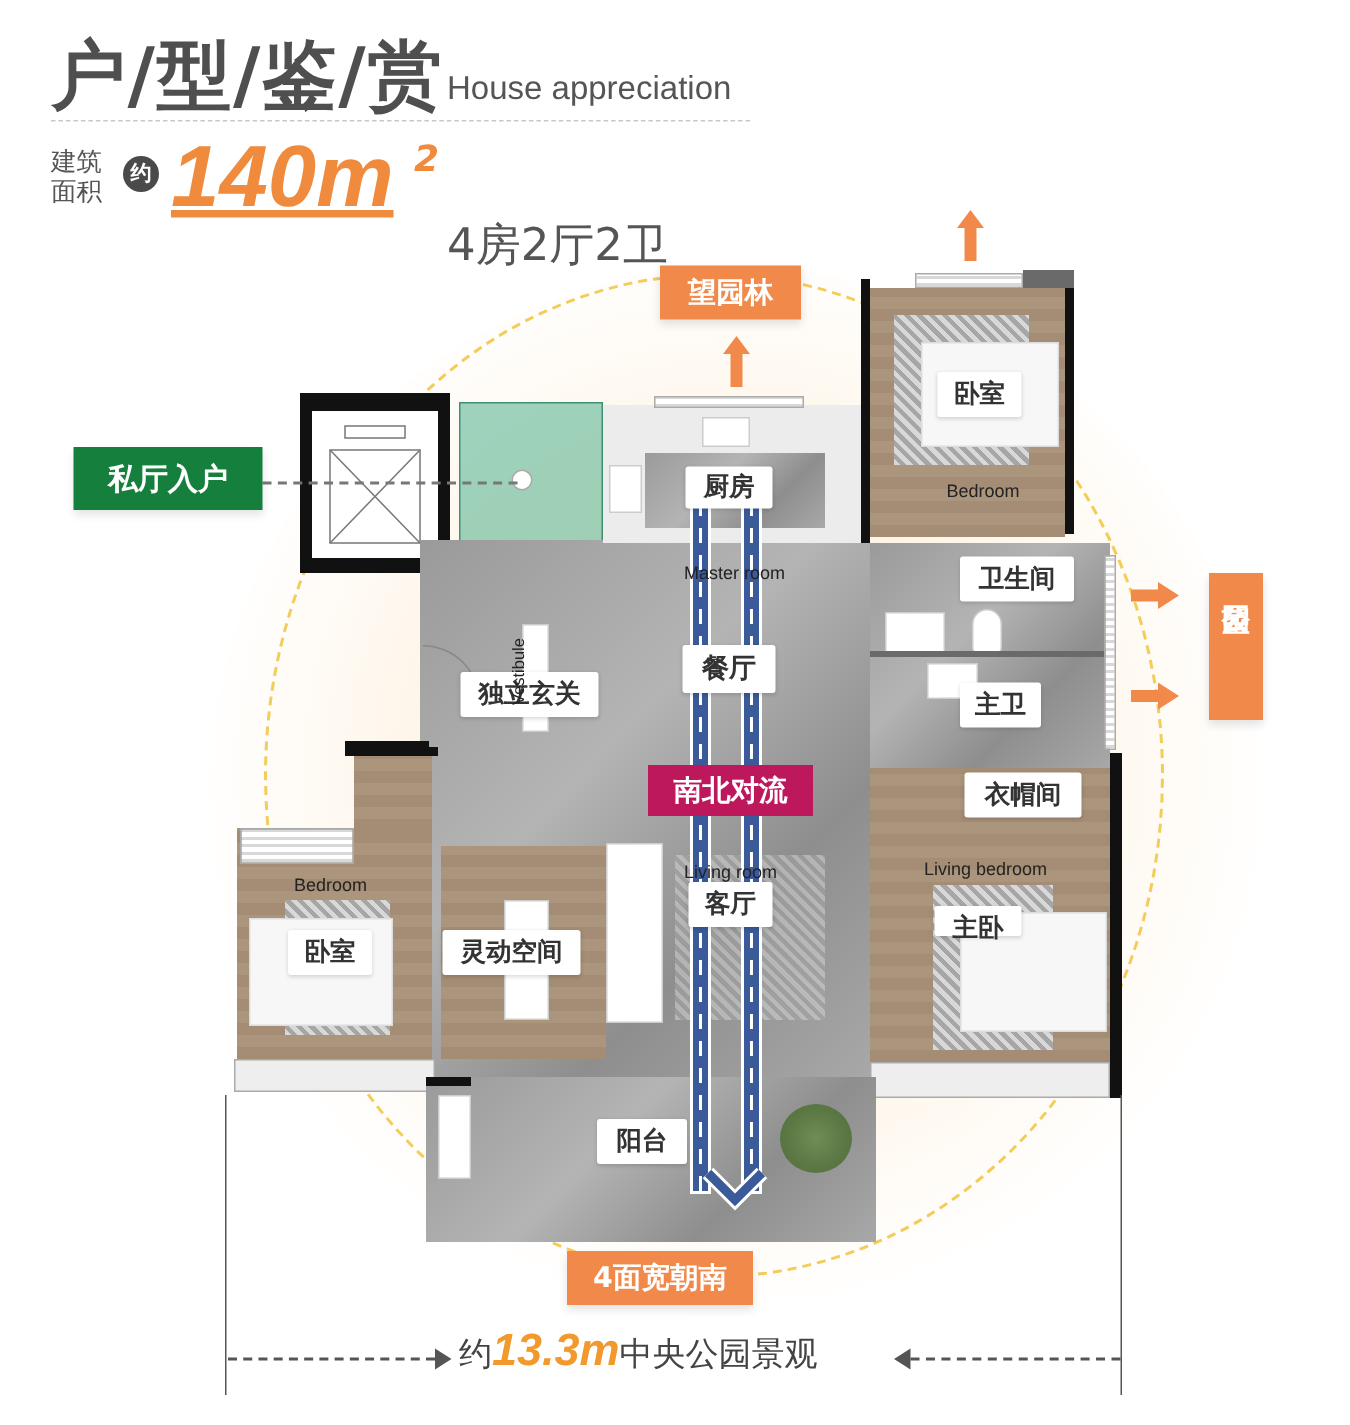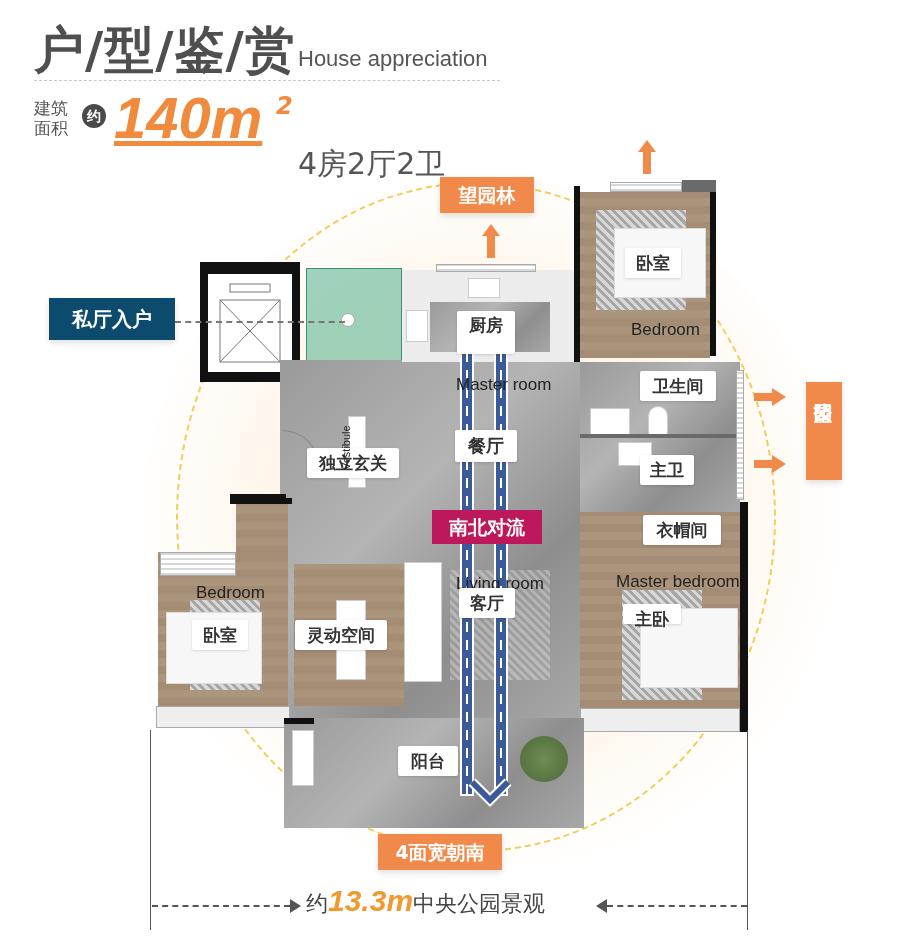--- a/index.html
+++ b/index.html
@@ -18,21 +18,21 @@
   .area-sup { left: 276px; top: 92px; font-size: 24px; font-weight: bold; font-style: italic; color: #f08a3c; }
   .layout-text { left: 298px; top: 108px; font-size: 30px; color: #555; line-height: 40px; margin-top: 36px; }
 
   
   .glow { left: 140px; top: 178px; width: 700px; height: 700px; border-radius: 50%;
           background: radial-gradient(circle at 50% 48%, rgba(252,222,180,0.55) 0%, rgba(253,236,212,0.45) 45%, rgba(255,248,238,0.25) 65%, rgba(255,255,255,0) 72%); }
   .dash-circle { left: 176px; top: 182px; width: 600px; height: 670px; border-radius: 50%; border: 2px dashed #f3cc5a; }
 
   
   .tag-orange { background: #f0894a; color: #fff; font-weight: bold; text-align: center; box-shadow: 0 3px 6px rgba(0,0,0,0.12); }
-  .tag-green { background: #0c4a6e; color: #fff; font-weight: bold; text-align: center; box-shadow: 0 3px 6px rgba(0,0,0,0.12); }
+  .tag-green { background: #15803d; color: #fff; font-weight: bold; text-align: center; box-shadow: 0 3px 6px rgba(0,0,0,0.12); }
   .tag-white { background: #ffffff; color: #333; font-weight: bold; text-align: center; border-radius: 2px; box-shadow: 0 1px 3px rgba(0,0,0,0.15); }
   .tag-blue { background: #be185d; color: #fff; font-weight: bold; text-align: center; }
 
   
   .wall { background: #111; }
   .floor-gray { background: linear-gradient(135deg, #9a9a9a, #b4b4b4 40%, #8e8e8e 70%, #a8a8a8); }
   .floor-wood { background: repeating-linear-gradient(0deg, #a48d74 0 8px, #ab957c 8px 16px); }
   .floor-light { background: #ececec; }
   .green-zone { background: rgba(79,176,140,0.55); border: 1px solid #3f8f72; }
   .window { background: repeating-linear-gradient(0deg, #d8d8d8 0 2px, #ffffff 2px 5px); border: 1px solid #aaa; }
@@ -50,21 +50,21 @@
   .arrow-up { width: 0; height: 0; border-left: 9px solid transparent; border-right: 9px solid transparent; border-bottom: 12px solid #f0894a; }
   .arrow-stem-v { width: 8px; background: #f0894a; }
   .arrow-right { width: 0; height: 0; border-top: 9px solid transparent; border-bottom: 9px solid transparent; border-left: 14px solid #f0894a; }
   .arrow-stem-h { height: 8px; background: #f0894a; }
 
   .dim-line { border-top: 2px dashed #555; height: 0; }
   .dim-tick { width: 1px; background: #555; }
   .dim-arrow-r { width: 0; height: 0; border-top: 7px solid transparent; border-bottom: 7px solid transparent; border-left: 11px solid #555; }
   .dim-arrow-l { width: 0; height: 0; border-top: 7px solid transparent; border-bottom: 7px solid transparent; border-right: 11px solid #555; }
 
-  .en-label { font-size: 17px; color: #222; font-family: "Liberation Sans", sans-serif; }
+  .en-label { font-size: 12px; color: #222; font-family: "Liberation Sans", sans-serif; }
 </style>
 </head>
 <body>
 
 <div class="abs title-cn">户/型/鉴/赏</div>
 <div class="abs title-en">House appreciation</div>
 <div class="abs header-rule"></div>
 
 <div class="abs area-label">
   <div>建筑</div>
@@ -148,34 +148,34 @@
   <div class="abs lane" style="left:310px;top:156px;height:460px;"></div>
   <div class="abs lane" style="left:344px;top:156px;height:460px;"></div>
   <svg class="abs" style="left:318px;top:598px;" width="44" height="30" viewBox="0 0 44 30">
     <polyline points="4,4 22,22 40,4" fill="none" stroke="#fff" stroke-width="10"></polyline>
     <polyline points="4,4 22,22 40,4" fill="none" stroke="#3b5a9a" stroke-width="6"></polyline>
   </svg>
 </div>
 
 <div class="abs" style="left:175px;top:321px;width:170px;border-top:2px dashed #777;"></div>
 
-<div class="abs tag-white" style="left:457px;top:311px;width:58px;height:43px;font-size:17px;line-height:28px;">厨房</div>
+<div class="abs tag-white" style="left:457px;top:311px;width:58px;height:28px;font-size:17px;line-height:28px;">厨房</div>
 <div class="abs en-label" style="left:456px;top:375px;">Master room</div>
 <div class="abs tag-white" style="left:455px;top:430px;width:62px;height:32px;font-size:18px;line-height:32px;">餐厅</div>
 <div class="abs tag-white" style="left:307px;top:448px;width:92px;height:30px;font-size:17px;line-height:30px;">独立玄关</div>
 <div class="abs en-label" style="left:340px;top:470px;transform:rotate(-90deg);transform-origin:left top;font-size:11px;">Vestibule</div>
 <div class="abs tag-blue" style="left:432px;top:510px;width:110px;height:34px;font-size:19px;line-height:34px;">南北对流</div>
 
 <div class="abs tag-white" style="left:625px;top:248px;width:56px;height:30px;font-size:17px;line-height:30px;">卧室</div>
 <div class="abs en-label" style="left:631px;top:320px;">Bedroom</div>
 
 <div class="abs tag-white" style="left:640px;top:371px;width:76px;height:30px;font-size:17px;line-height:30px;">卫生间</div>
 <div class="abs tag-white" style="left:640px;top:455px;width:54px;height:30px;font-size:17px;line-height:30px;">主卫</div>
 <div class="abs tag-white" style="left:643px;top:515px;width:78px;height:30px;font-size:17px;line-height:30px;">衣帽间</div>
-<div class="abs en-label" style="left:616px;top:572px;">Master bedroom</div>
+<div class="abs en-label" style="left:616px;top:572px;">Living bedroom</div>
 <div class="abs tag-white" style="left:623px;top:604px;width:58px;height:20px;font-size:17px;line-height:30px;">主卧</div>
 
 <div class="abs en-label" style="left:196px;top:583px;">Bedroom</div>
 <div class="abs tag-white" style="left:192px;top:620px;width:56px;height:30px;font-size:17px;line-height:30px;">卧室</div>
 <div class="abs tag-white" style="left:295px;top:620px;width:92px;height:30px;font-size:17px;line-height:30px;">灵动空间</div>
 
 <div class="abs en-label" style="left:456px;top:574px;">Living room</div>
 <div class="abs tag-white" style="left:459px;top:588px;width:56px;height:30px;font-size:17px;line-height:30px;">客厅</div>
 <div class="abs tag-white" style="left:398px;top:746px;width:60px;height:30px;font-size:17px;line-height:30px;">阳台</div>
 

